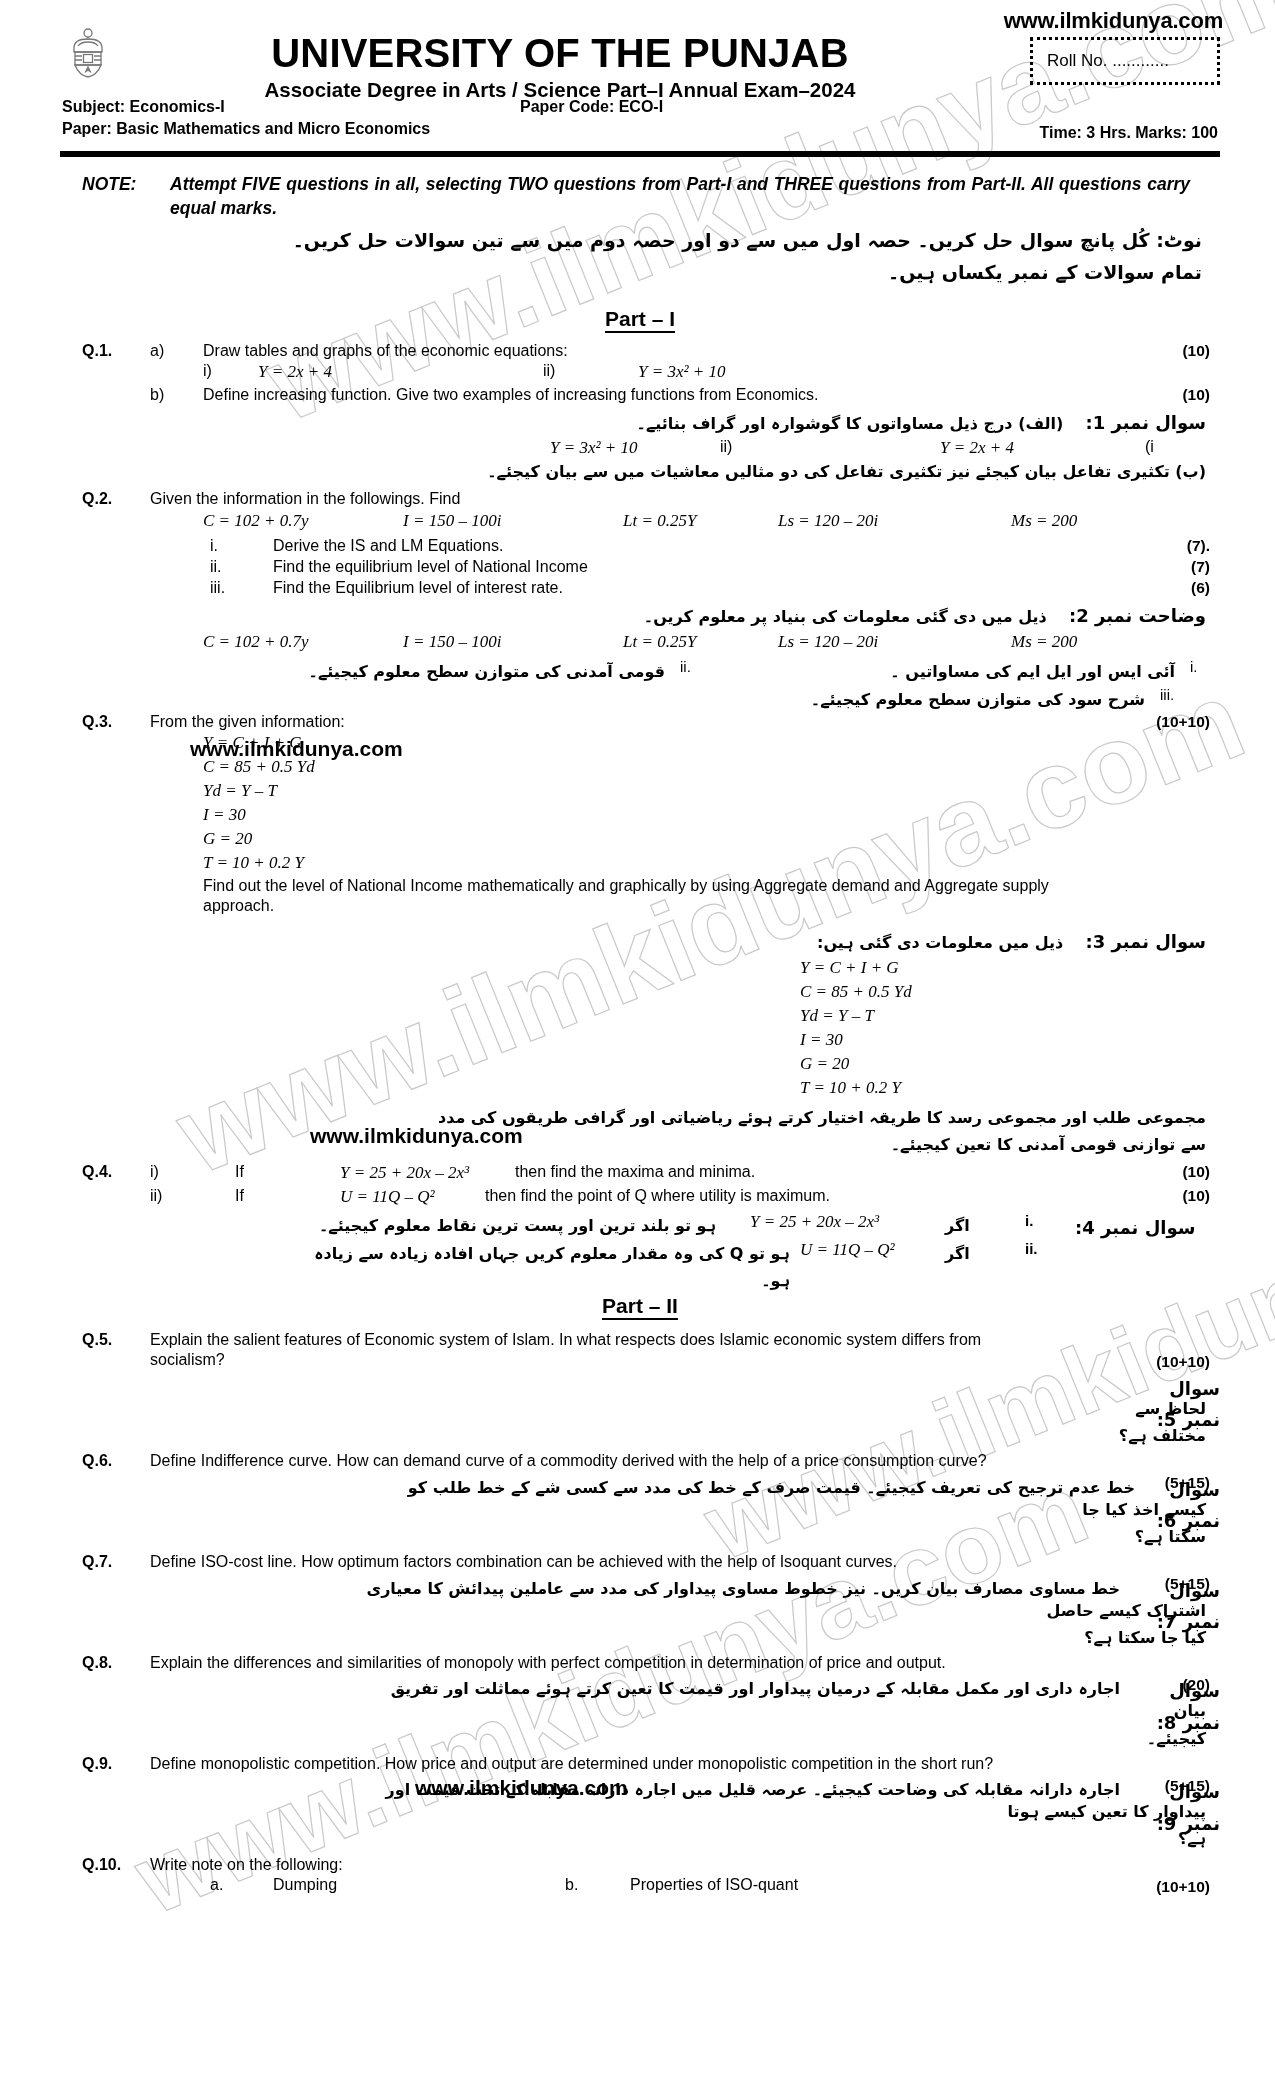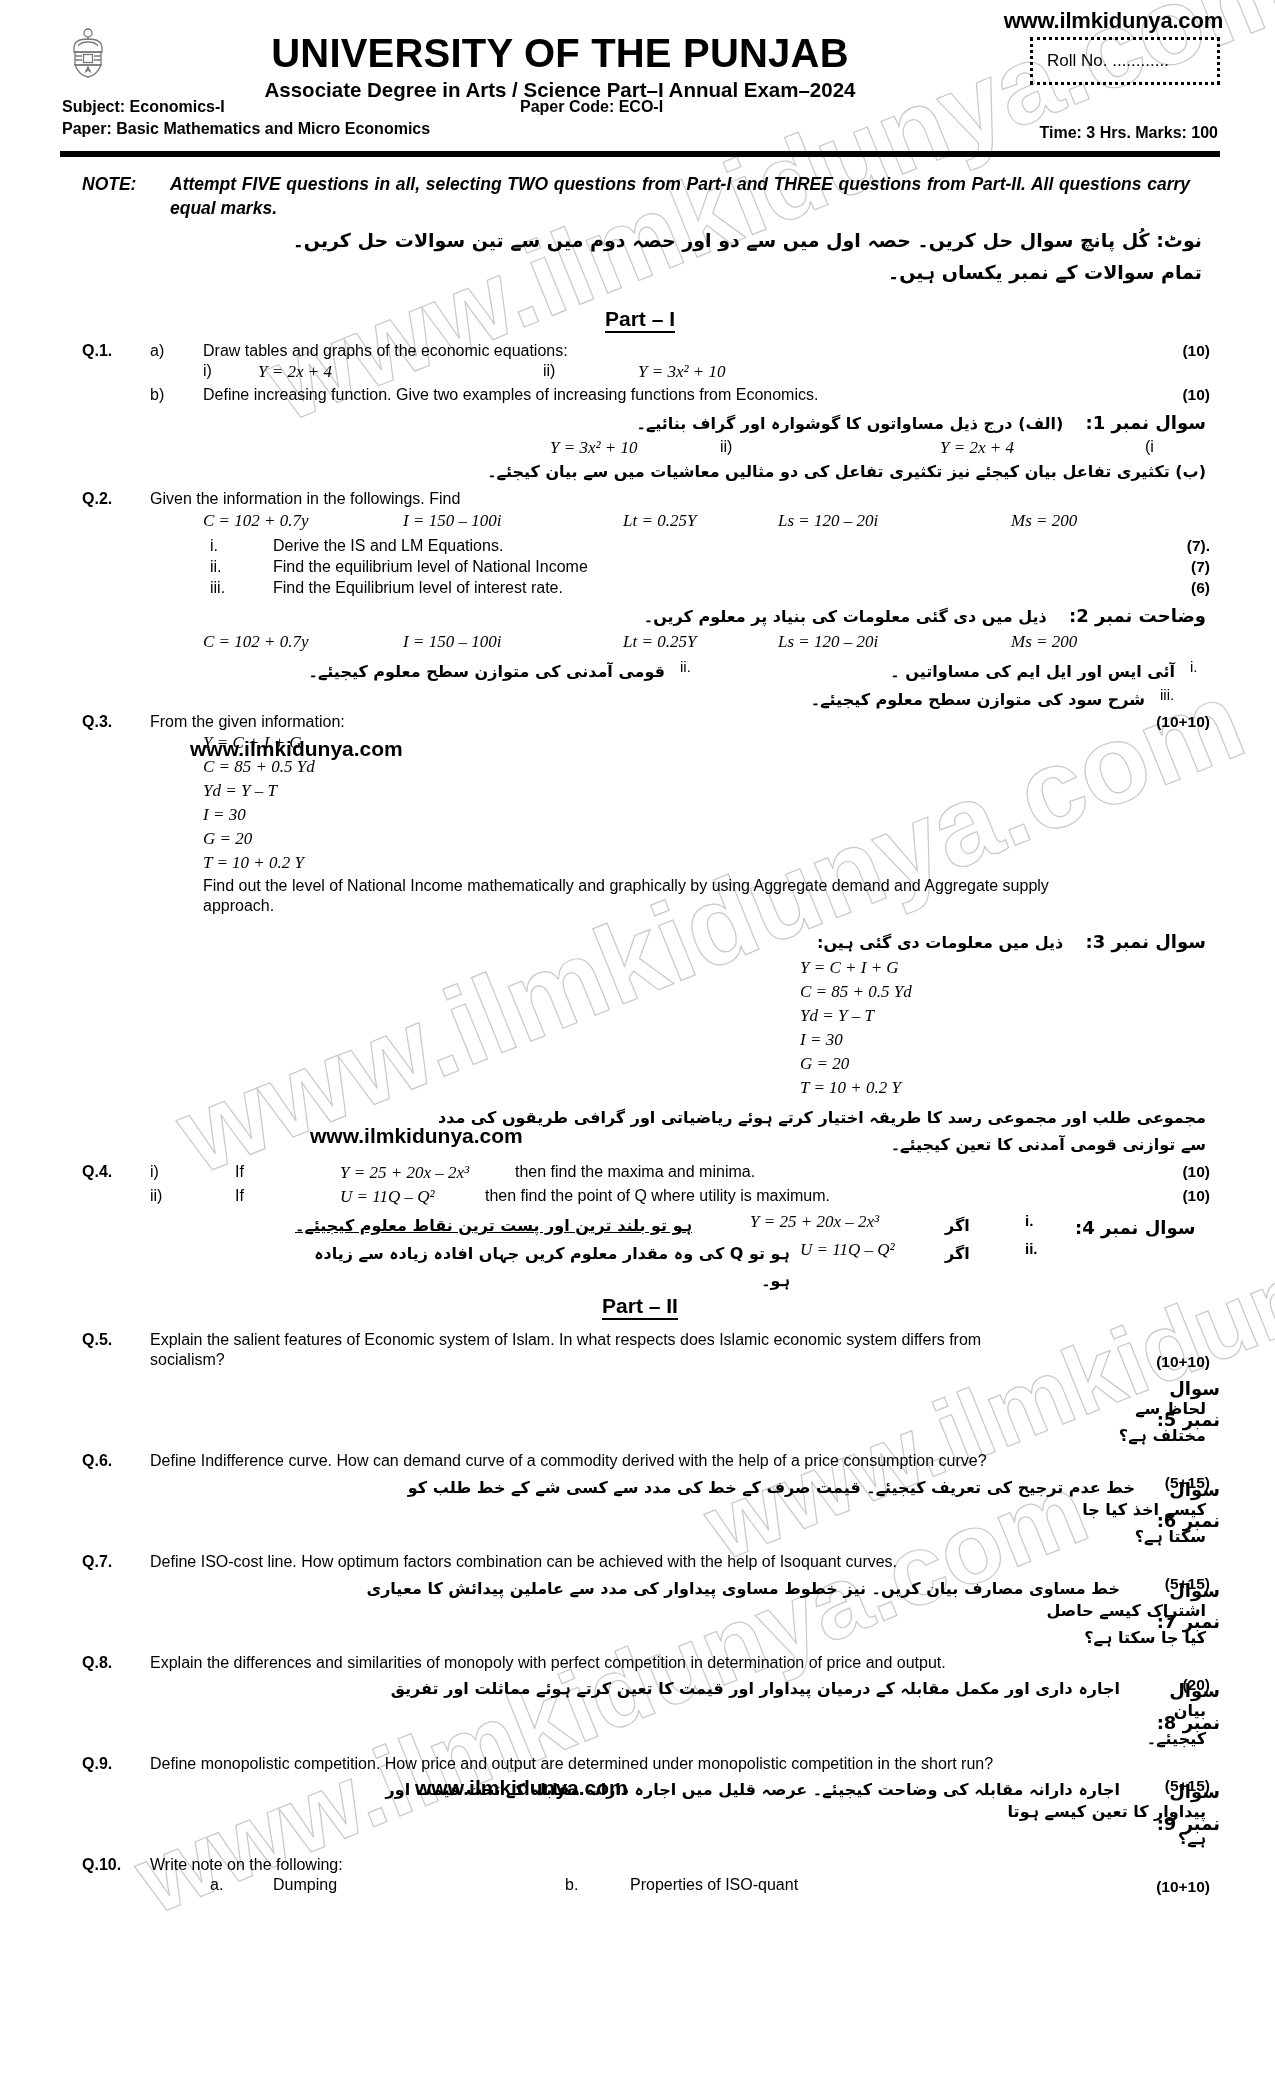--- a/index.html
+++ b/index.html
@@ -375,21 +375,21 @@
       <span style="position:absolute;left:425px;">then find the point of Q where utility is maximum.</span>
       <span class="marks" style="top:0;">(10)</span>
     </div>
   </div>
 
   <div style="position:relative;height:28px;margin-top:2px;">
     <span class="urdu-lbl urdu" style="position:absolute;left:1015px;font-size:18px;">سوال نمبر 4:</span>
     <span style="position:absolute;left:965px;font-weight:700;font-size:15px;">i.</span>
     <span class="urdu urdu-q" style="position:absolute;left:885px;">اگر</span>
     <span class="eq" style="position:absolute;left:690px;">Y = 25 + 20x – 2x³</span>
-    <span class="urdu urdu-q" style="position:absolute;left:235px;width:445px;text-align:left;text-decoration:underline;">ہو تو بلند ترین اور پست ترین نقاط معلوم کیجیئے۔</span>
+    <span class="urdu urdu-q" style="position:absolute;left:235px;width:445px;text-align:center;">ہو تو بلند ترین اور پست ترین نقاط معلوم کیجیئے۔</span>
   </div>
   <div style="position:relative;height:28px;">
     <span style="position:absolute;left:965px;font-weight:700;font-size:15px;">ii.</span>
     <span class="urdu urdu-q" style="position:absolute;left:885px;">اگر</span>
     <span class="eq" style="position:absolute;left:740px;">U = 11Q – Q²</span>
     <span class="urdu urdu-q" style="position:absolute;left:225px;width:505px;text-align:right;">ہو تو Q کی وہ مقدار معلوم کریں جہاں افادہ زیادہ سے زیادہ ہو۔</span>
   </div>
 
   <div class="part-head" style="margin-top:26px;">
     <span>Part – II</span>

